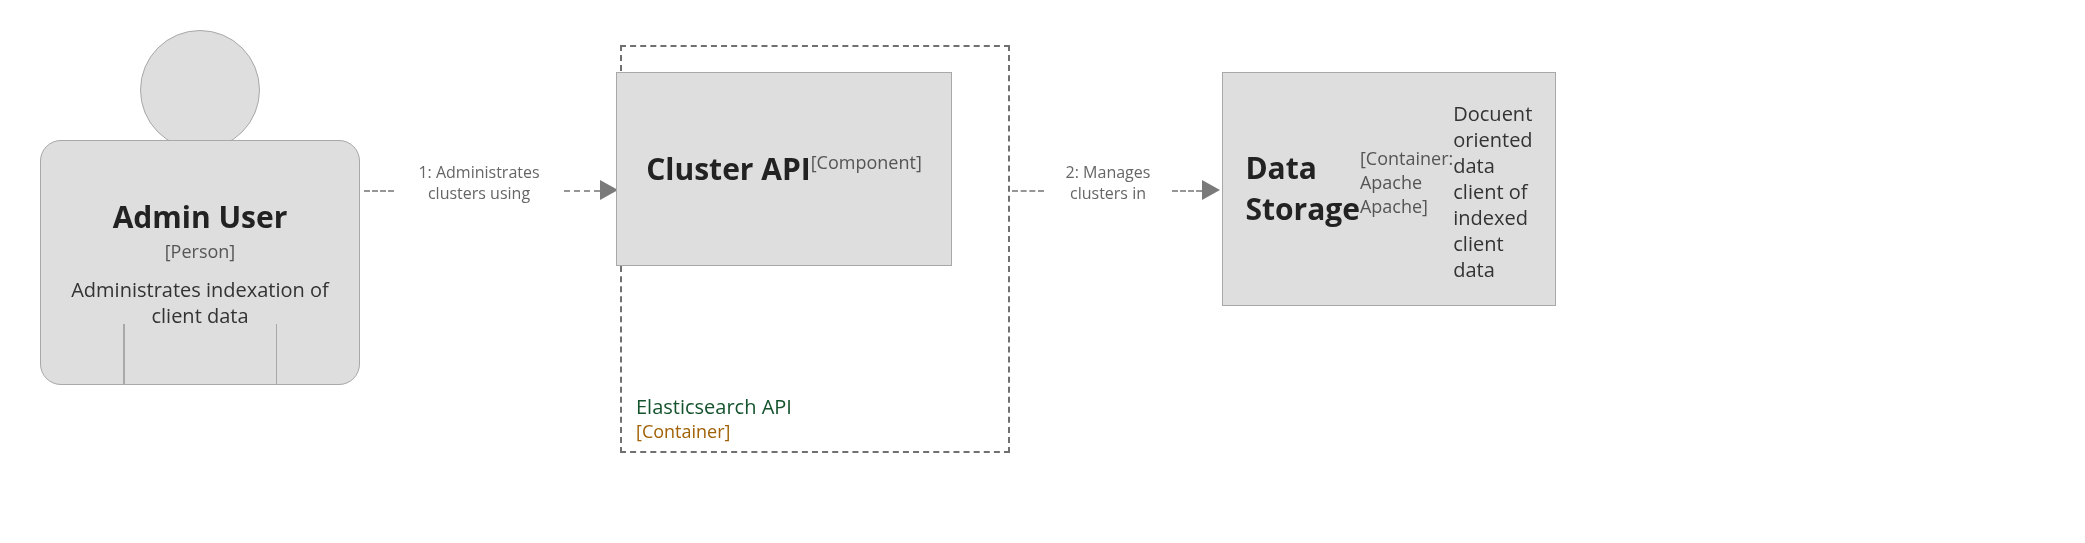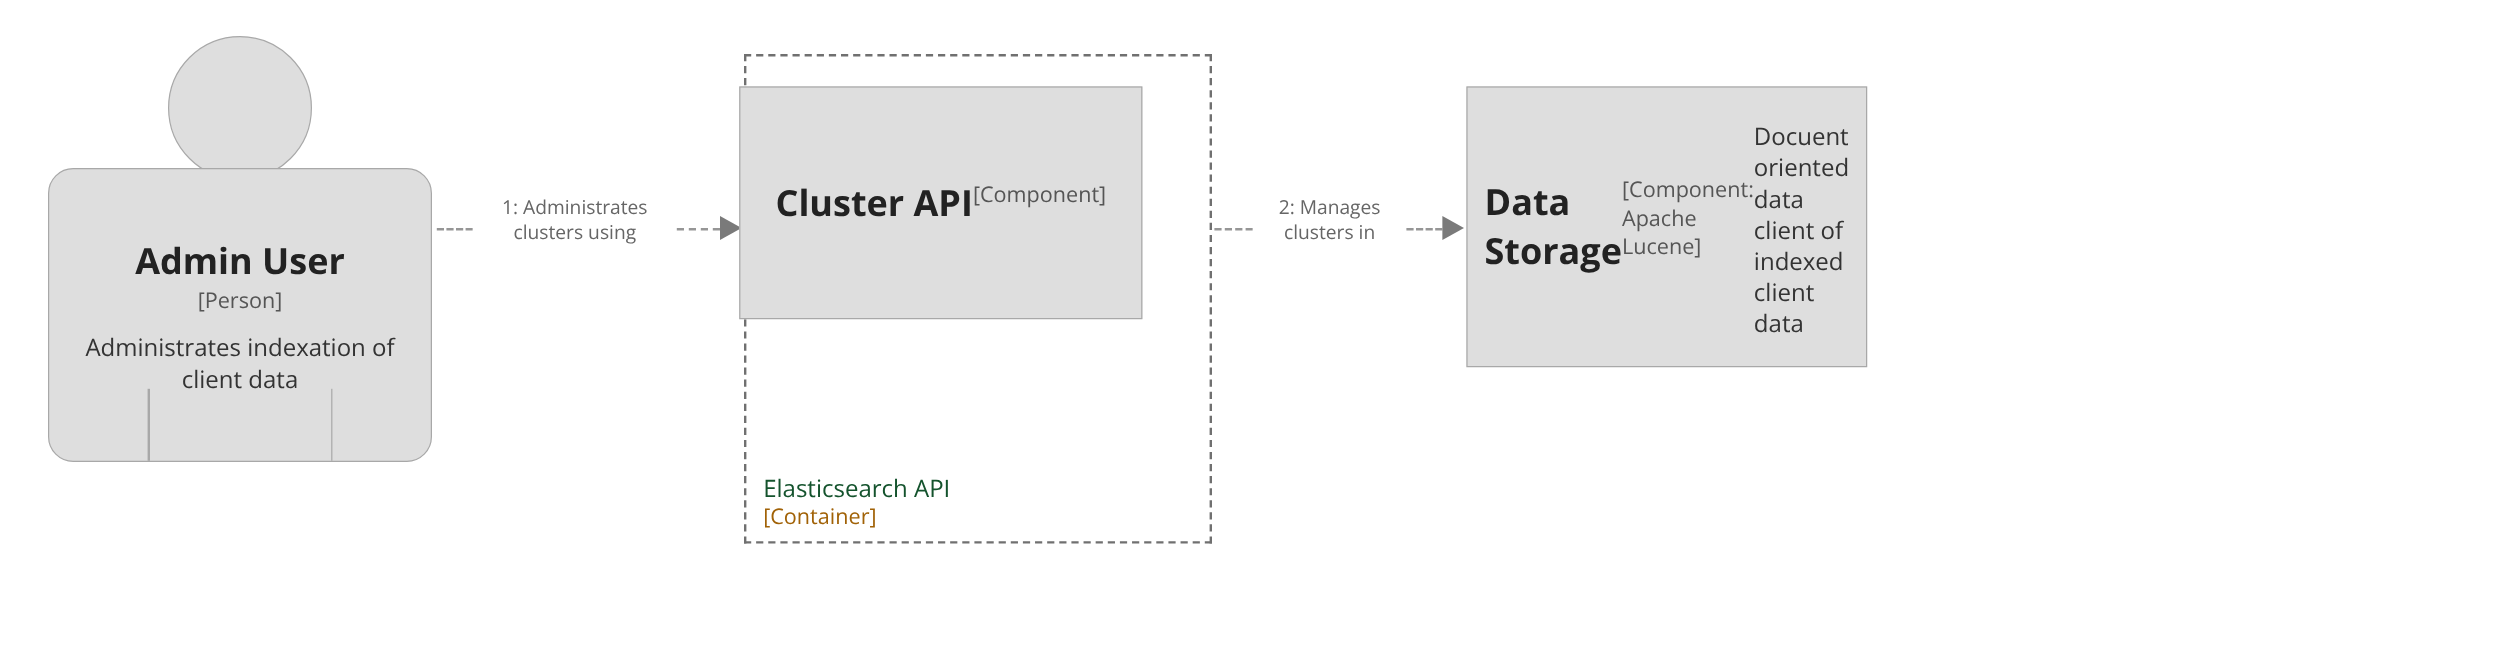--- a/index.html
+++ b/index.html
@@ -144,15 +144,15 @@
   <div class="subtitle">[Component]</div>
 </div>
 
 <div class="dashline" style="left:1012px; top:190px; width:32px;"></div>
 <div class="edge-label" style="left:1044px; top:162px; width:128px;">2: Manages clusters in</div>
 <div class="dashline" style="left:1172px; top:190px; width:30px;"></div>
 <div class="arrowhead" style="left:1202px; top:180px;"></div>
 
 <div class="box" style="left:1222px; top:72px; width:334px; height:234px;">
   <div class="title">Data Storage</div>
-  <div class="subtitle">[Component: Apache Lucene]</div>
+  <div class="subtitle">[Container: Apache Apache]</div>
   <div class="desc" style="max-width:300px; margin-top:6px;">Docuent oriented data client of indexed client data</div>
 </div>
 
 </body></html>

